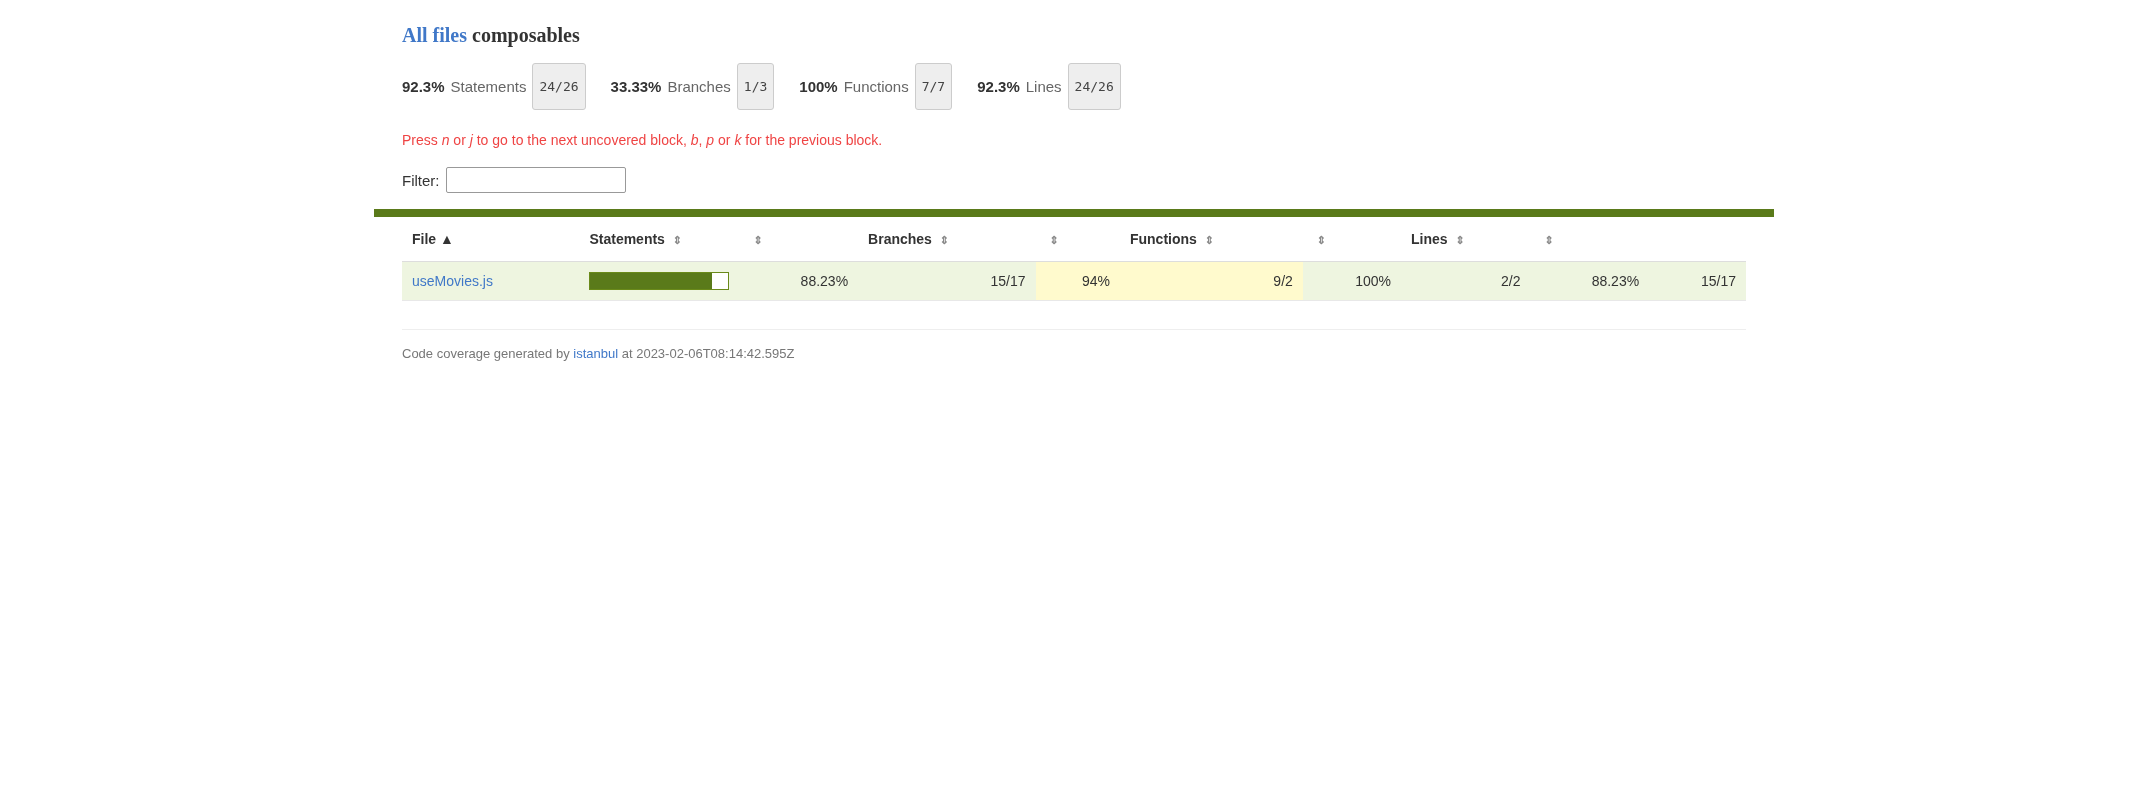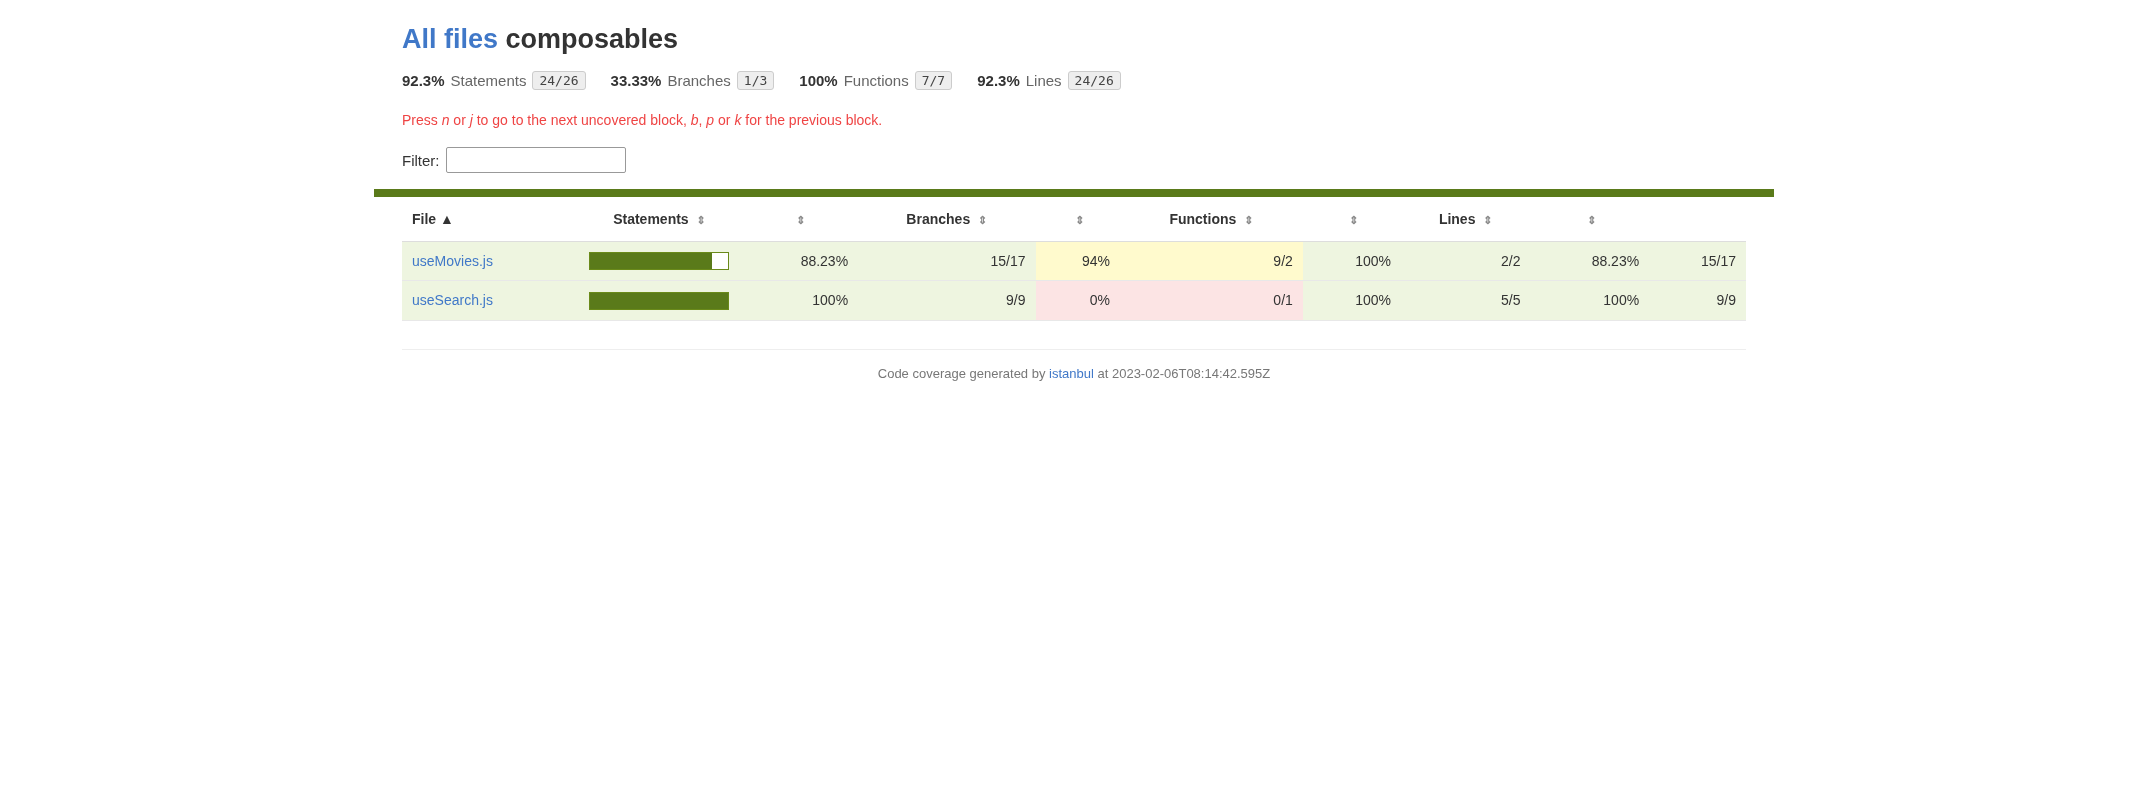--- a/index.html
+++ b/index.html
@@ -16,24 +16,25 @@
     }
 
     .page-wrapper {
       max-width: 1400px;
       margin: 0 auto;
       padding: 24px 28px 20px 28px;
     }
 
     
     .page-title {
-      font-size: 27px;
+      font-size: 20px;
       font-weight: 400;
       color: #333;
       margin-bottom: 16px;
+      font-family: Liberation Serif, serif;
     }
 
     .page-title .link {
       color: #4078c8;
       font-weight: 700;
       text-decoration: none;
     }
 
     .page-title .text {
       font-weight: 700;
@@ -63,21 +64,21 @@
 
     .summary-label {
       color: #666;
       font-size: 15px;
     }
 
     .summary-badge {
       background: #eee;
       border: 1px solid #ccc;
       border-radius: 3px;
-      padding: 1px 6px;
+      padding: 15px 6px;
       font-size: 13px;
       color: #444;
       font-family: monospace;
     }
 
     
     .instruction {
       color: #ef4444;
       font-size: 14px;
       margin-bottom: 16px;
@@ -129,21 +130,21 @@
       border-collapse: collapse;
       font-size: 14px;
     }
 
     thead tr {
       border-bottom: 1px solid #ddd;
     }
 
     thead th {
       padding: 14px 10px;
-      text-align: center;
+      text-align: left;
       font-weight: 600;
       color: #333;
       font-size: 14px;
       white-space: nowrap;
     }
 
     thead th.file-col {
       text-align: left;
     }
 
@@ -208,21 +209,21 @@
     .cell-yellow {
       background: #fffacd;
     }
 
     .cell-red {
       background: #fce4e4;
     }
 
     
     .footer {
-      text-align: center;
+      text-align: left;
       margin-top: 28px;
       padding-top: 16px;
       color: #777;
       font-size: 13px;
       border-top: 1px solid #eee;
     }
 
     .footer .istanbul-link {
       color: #4078c8;
       text-decoration: none;
@@ -302,38 +303,20 @@
       </td>
       <td class="cell-green">88.23%</td>
       <td class="cell-green">15/17</td>
       <td class="cell-yellow">94%</td>
       <td class="cell-yellow">9/2</td>
       <td class="cell-green">100%</td>
       <td class="cell-green">2/2</td>
       <td class="cell-green">88.23%</td>
       <td class="cell-green">15/17</td>
     </tr>
-          <tr class="row-green">
-      <td class="file-col cell-green">
-        <a class="file-link" href="#">useSearch.js</a>
-      </td>
-      <td class="progress-bar-cell cell-green">
-        <span class="progress-bar-outer">
-          <span class="progress-bar-inner" style="width:100%;"></span>
-        </span>
-      </td>
-      <td class="cell-green">100%</td>
-      <td class="cell-green">9/9</td>
-      <td class="cell-red">0%</td>
-      <td class="cell-red">0/1</td>
-      <td class="cell-green">100%</td>
-      <td class="cell-green">5/5</td>
-      <td class="cell-green">100%</td>
-      <td class="cell-green">9/9</td>
-    </tr>
         </tbody>
     </table>
   </div>
 
   <div class="footer">
     <span>Code coverage generated by </span><a class="istanbul-link" href="#">istanbul</a><span> at 2023-02-06T08:14:42.595Z</span>
   </div>
 </div>
 
 </body></html>

